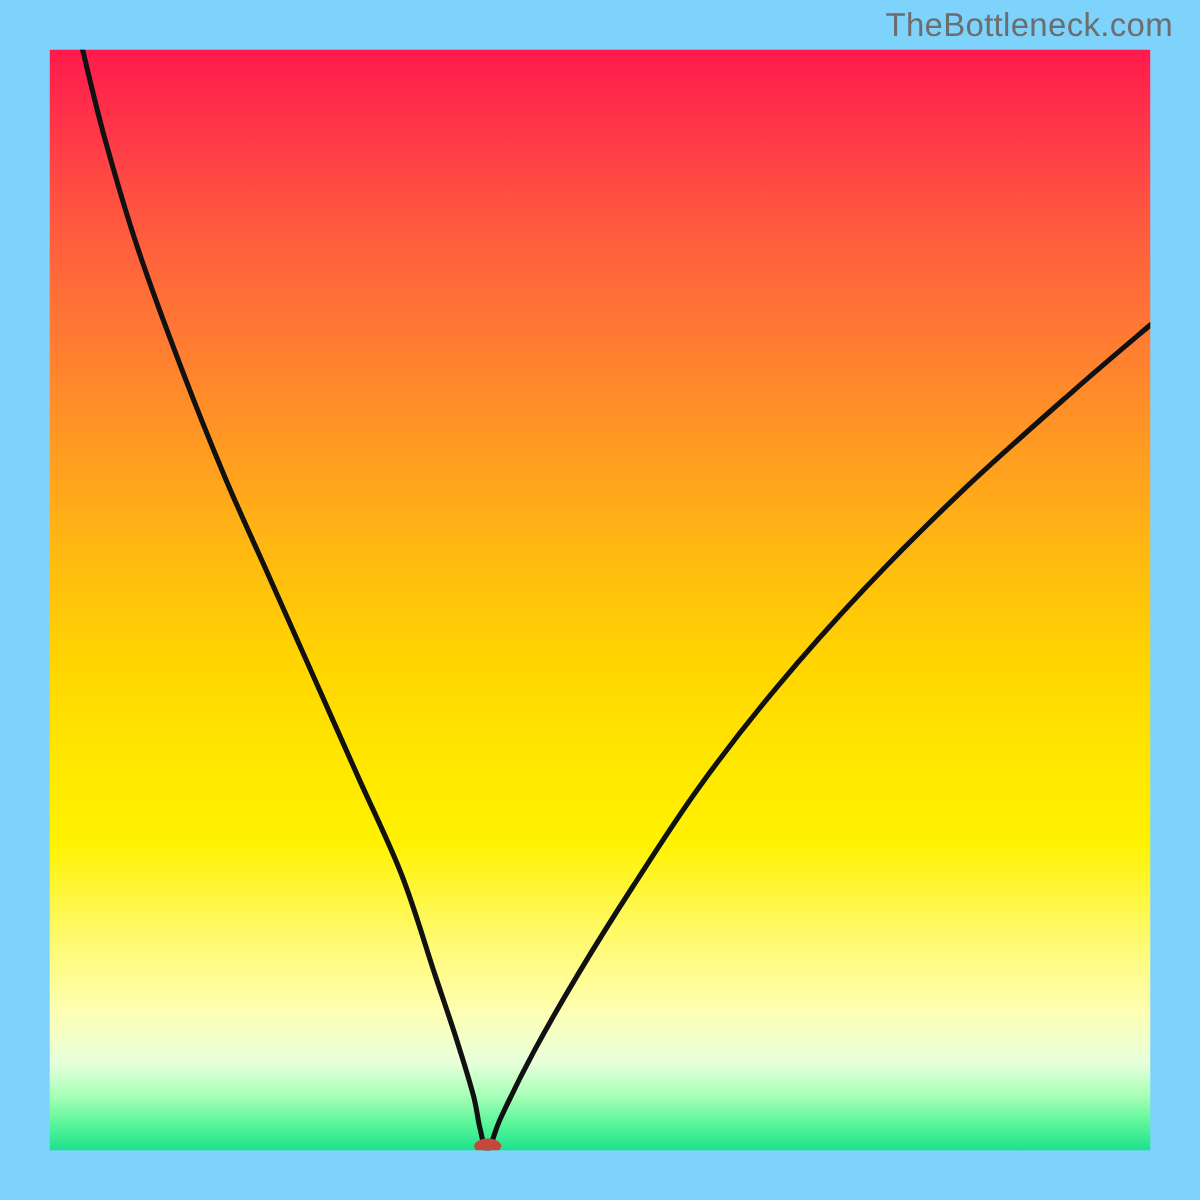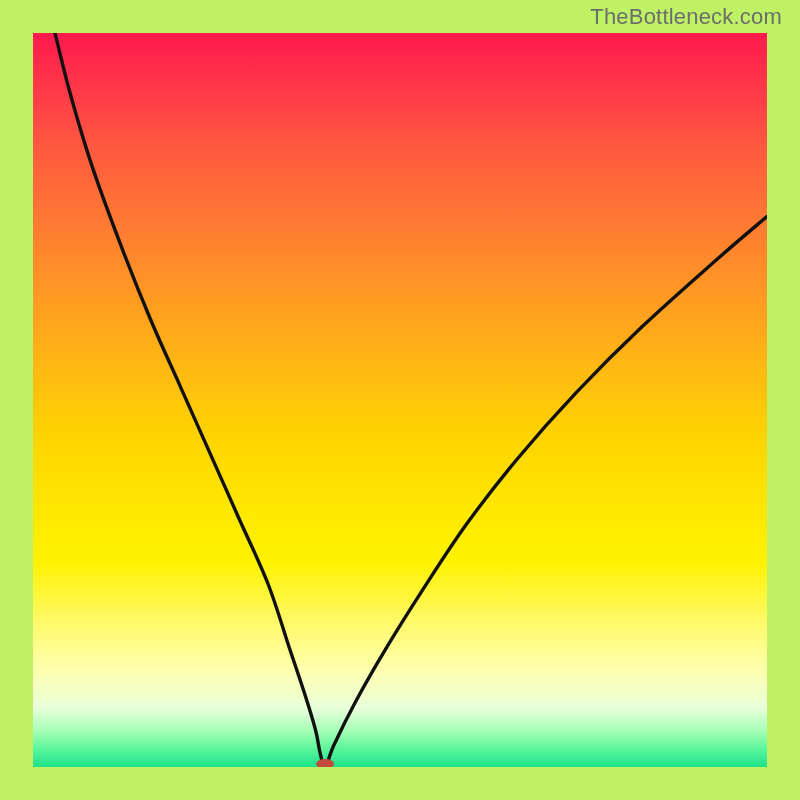--- a/index.html
+++ b/index.html
@@ -8,21 +8,21 @@
     width: 800px;
     height: 800px;
     overflow: hidden;
     background: #000;
     font-family: Arial, Helvetica, sans-serif;
   }
   .frame {
     position: absolute;
     width: 800px;
     height: 800px;
-    background: #bef264;
+    background: #7dd3fc;
   }
   .plot-area {
     position: absolute;
     left: 33px;
     top: 33px;
     width: 734px;
     height: 734px;
     overflow: hidden;
   }
   .gradient-bg {

